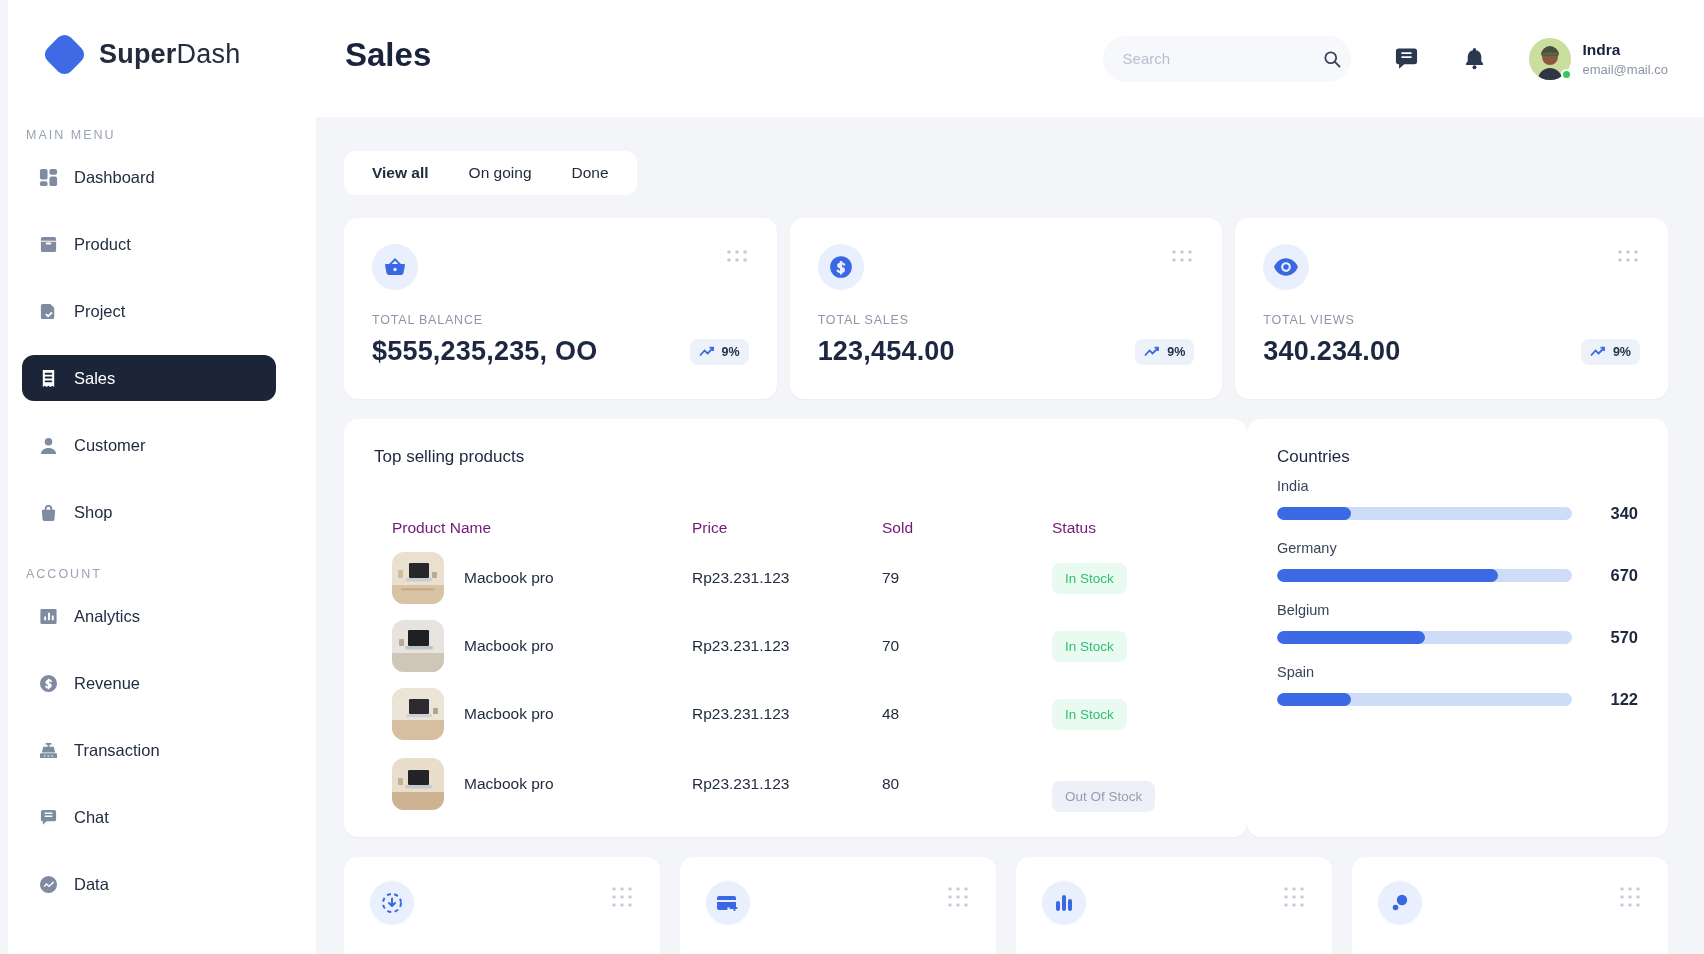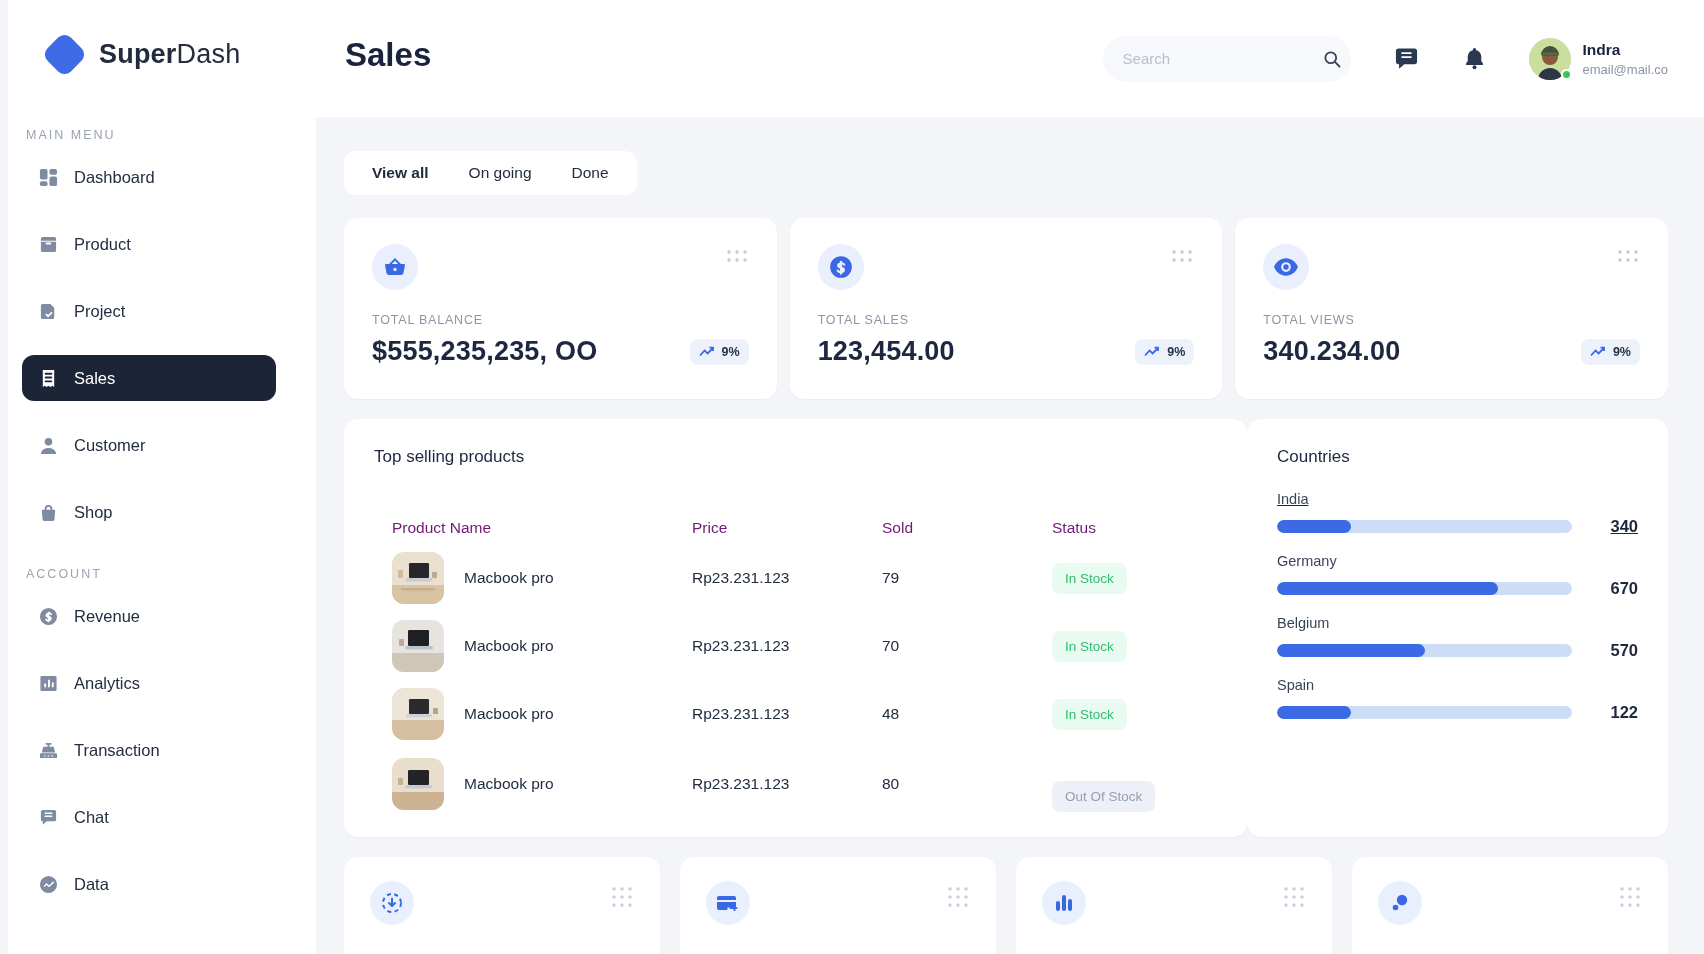--- a/index.html
+++ b/index.html
@@ -67,21 +67,21 @@
   .t-head { margin-top:52px; font-size:15.5px; font-weight:400; color:#701a75; }
   .t-row { margin-top:14px; height:54px; cursor:pointer; }
   .t-row:first-of-type { margin-top:18px; }
   .name-cell { display:flex; align-items:center; gap:20px; }
   .thumb { width:52px; height:52px; border-radius:12px; overflow:hidden; flex:none; }
   .p-name, .p-price, .p-sold { font-size:15.5px; color:#222c40; }
   .badge { display:inline-block; font-size:13.5px; padding:8px 13px; border-radius:8px; background:#e9faf1; color:#2fbf71; }
   .badge.out { background:#edf0f6; color:#959eb1;margin-top:26px; }
 
   .country-item { margin-top:17px; }
-  .country-item.first { margin-top:24px;text-decoration:underline; }
+  .country-item.first { margin-top:11px; }
   .country-label { font-size:14.5px; color:#39445a; margin-bottom:10px; }
   .country-bar-row { display:flex; align-items:center; gap:20px; margin-bottom:9px; }
   .bar-track { flex:1; height:13px; border-radius:7px; background:#cdddf8; overflow:hidden; }
   .bar-fill { height:100%; border-radius:7px; background:#3c6ae5; }
   .country-value { width:46px; text-align:right; font-size:16.5px; font-weight:600; color:#1d2740; }
 
   .bottom { display:grid; grid-template-columns:repeat(4,1fr); gap:20px; margin-top:20px; }
   .mini-card { padding:24px 26px; height:140px; }
   .icon-circle.small { width:44px; height:44px; }
 </style>
@@ -148,32 +148,32 @@
         </svg>
     </span>
     <span class="nlabel">Shop</span>
   </div>
 
   <div class="section-label second">ACCOUNT</div>
 
   <div class="nav-item">
     <span class="nico">
       <svg width="19" height="19" viewBox="0 0 20 20" fill="currentColor">
+          <path d="M3 2h14a1.5 1.5 0 011.5 1.5v13A1.5 1.5 0 0117 18H3a1.5 1.5 0 01-1.5-1.5v-13A1.5 1.5 0 013 2zm2.5 12h2v-4h-2v4zm4 0h2V6h-2v8zm4 0h2V9h-2v5z" fill-rule="evenodd"></path>
+        </svg>
+    </span>
+    <span class="nlabel">Analytics</span>
+  </div>
+  <div class="nav-item">
+    <span class="nico">
+      <svg width="19" height="19" viewBox="0 0 20 20" fill="currentColor">
           <path d="M10 1a9 9 0 110 18 9 9 0 010-18zm.9 4H9.2v1.2c-1.4.3-2.4 1.2-2.4 2.6 0 1.7 1.4 2.2 2.4 2.5v2.2c-.6-.2-1-.6-1.1-1.2H6.3c.1 1.6 1.2 2.6 2.9 2.9V16h1.7v-1.3c1.5-.3 2.5-1.2 2.5-2.7 0-1.8-1.4-2.3-2.5-2.6V7.3c.5.2.9.5 1 1h1.8c-.2-1.5-1.2-2.4-2.8-2.7V4.99z"></path>
         </svg>
     </span>
     <span class="nlabel">Revenue</span>
-  </div>
-  <div class="nav-item">
-    <span class="nico">
-      <svg width="19" height="19" viewBox="0 0 20 20" fill="currentColor">
-          <path d="M3 2h14a1.5 1.5 0 011.5 1.5v13A1.5 1.5 0 0117 18H3a1.5 1.5 0 01-1.5-1.5v-13A1.5 1.5 0 013 2zm2.5 12h2v-4h-2v4zm4 0h2V6h-2v8zm4 0h2V9h-2v5z" fill-rule="evenodd"></path>
-        </svg>
-    </span>
-    <span class="nlabel">Analytics</span>
   </div>
   <div class="nav-item">
     <span class="nico">
       <svg width="19" height="19" viewBox="0 0 20 20" fill="currentColor">
           <path d="M7 2h6v2h-2v2h4.5L17 12H3l1.5-6H9V4H7V2zM2 13h16a1 1 0 011 1v3a1 1 0 01-1 1H2a1 1 0 01-1-1v-3a1 1 0 011-1zm3 2.2v1h2v-1H5zm4 0v1h2v-1H9zm4 0v1h2v-1h-2z" fill-rule="evenodd"></path>
         </svg>
     </span>
     <span class="nlabel">Transaction</span>
   </div>
   <div class="nav-item">

